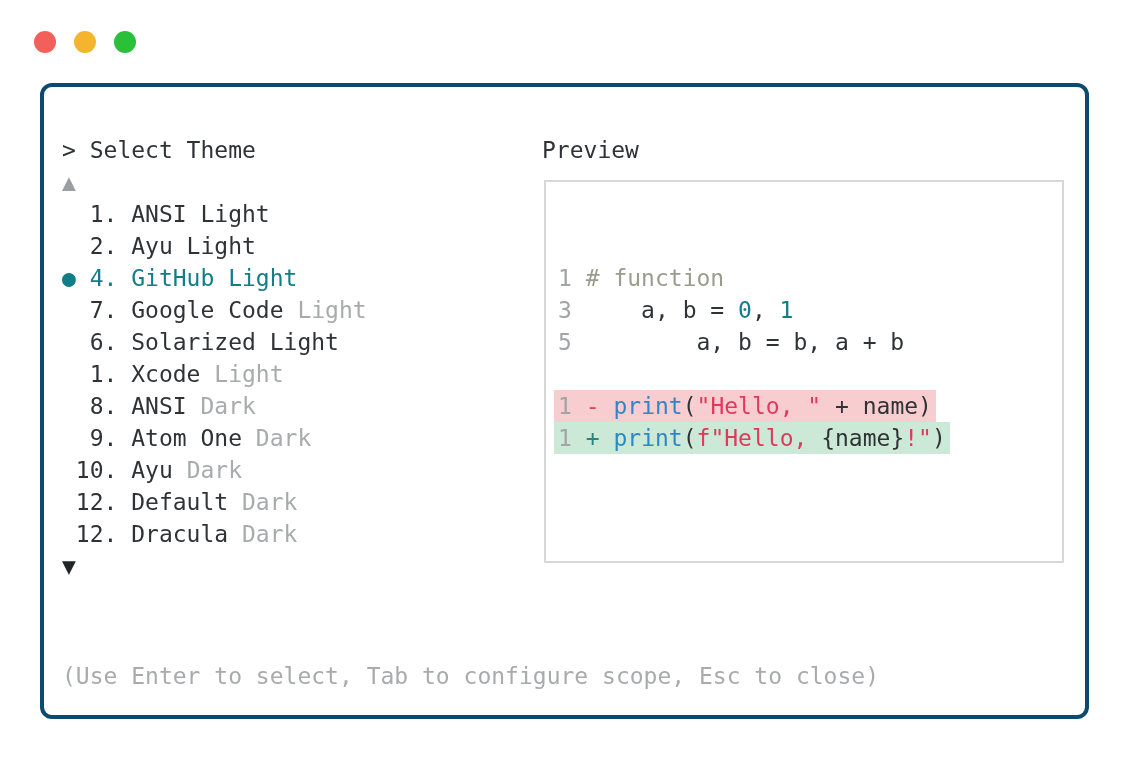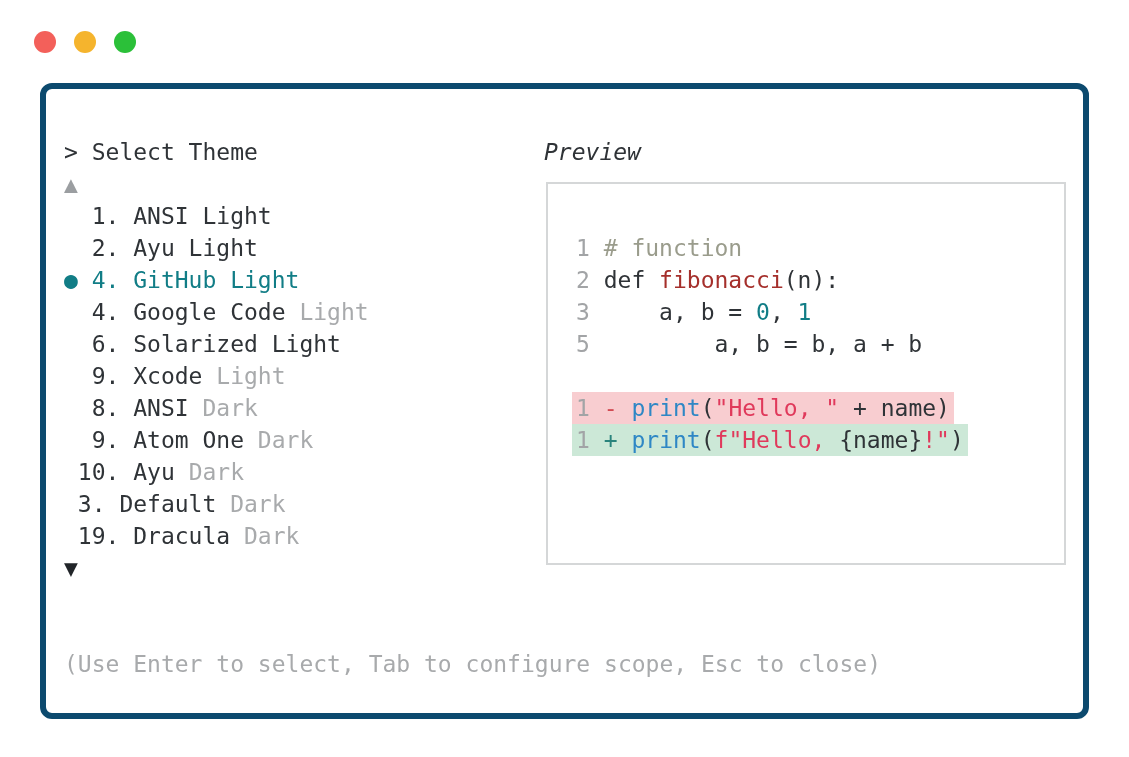--- a/index.html
+++ b/index.html
@@ -12,46 +12,46 @@
     line-height:32px;
     -webkit-font-smoothing:antialiased;
   }
   .traffic-lights{position:absolute;left:34px;top:31px;display:flex;gap:18px;}
   .light{width:22px;height:22px;border-radius:50%;display:inline-block;}
 
   .panel{
     position:absolute;left:40px;top:83px;
     width:1049px;height:636px;
     box-sizing:border-box;
-    border:6px solid #0c4a6e;
+    border:4px solid #0c4a6e;
     border-radius:12px;
     background:#ffffff;
   }
   .line{white-space:pre;height:32px;}
 
   .left-col{position:absolute;left:18px;top:47px;}
   .title{color:var(--text-dark);}
   .arrow-up{color:#9b9ea1;cursor:pointer;}
   .arrow-down{color:#212529;cursor:pointer;}
   .theme-row{white-space:pre;height:32px;color:var(--text-dark);cursor:pointer;}
   .theme-row.selected .row-main{color:var(--accent-teal);}
   .muted{color:var(--text-muted);}
 
-  .help{position:absolute;left:18px;top:559px;color:var(--text-muted);white-space:pre;}
+  .help{position:absolute;left:18px;top:573px;color:var(--text-muted);white-space:pre;}
 
-  .preview-title{position:absolute;left:498px;top:47px;color:var(--text-dark);white-space:pre;font-style:italic;}
+  .preview-title{position:absolute;left:498px;top:47px;color:var(--text-dark);white-space:pre;}
   .preview-box{
     position:absolute;left:500px;top:93px;
     width:520px;height:383px;
     box-sizing:border-box;
     border:2px solid #d5d7d8;
     background:#ffffff;
     overflow:hidden;
   }
-  .code{padding:48px 0 0 28px;}
+  .code{padding:48px 0 0 12px;margin-top:32px;}
   .code-line{white-space:pre;height:32px;color:var(--text-dark);}
   .code-line.removed{background:var(--removed-bg);width:fit-content;padding:0 4px;margin-left:-4px;}
   .code-line.added{background:var(--added-bg);width:fit-content;padding:0 4px;margin-left:-4px;}
 
   .tok-ln{color:var(--line-number);}
   .tok-cm{color:var(--comment);}
   .tok-df{color:var(--text-dark);}
   .tok-fn{color:var(--function-red);}
   .tok-nm{color:var(--number-teal);}
   .tok-bl{color:var(--keyword-blue);}
@@ -70,38 +70,37 @@
 
 <div class="panel">
 
   <div class="left-col">
     <div class="line title">&gt; Select Theme</div>
     <div class="line arrow-up">▲</div>
     <div id="theme-list">
         <div class="theme-row"><span class="row-main">  1. ANSI Light</span></div>
         <div class="theme-row"><span class="row-main">  2. Ayu Light</span></div>
         <div class="theme-row selected"><span class="row-main">● 4. GitHub Light</span></div>
-        <div class="theme-row"><span class="row-main">  4. Google Code</span><span class="muted"> Light</span></div>
+        <div class="theme-row"><span class="row-main">  7. Google Code</span><span class="muted"> Light</span></div>
         <div class="theme-row"><span class="row-main">  6. Solarized Light</span></div>
-        <div class="theme-row"><span class="row-main">  9. Xcode</span><span class="muted"> Light</span></div>
+        <div class="theme-row"><span class="row-main">  1. Xcode</span><span class="muted"> Light</span></div>
         <div class="theme-row"><span class="row-main">  8. ANSI</span><span class="muted"> Dark</span></div>
         <div class="theme-row"><span class="row-main">  9. Atom One</span><span class="muted"> Dark</span></div>
         <div class="theme-row"><span class="row-main"> 10. Ayu</span><span class="muted"> Dark</span></div>
-        <div class="theme-row"><span class="row-main"> 3. Default</span><span class="muted"> Dark</span></div>
-        <div class="theme-row"><span class="row-main"> 19. Dracula</span><span class="muted"> Dark</span></div>
+        <div class="theme-row"><span class="row-main"> 12. Default</span><span class="muted"> Dark</span></div>
+        <div class="theme-row"><span class="row-main"> 12. Dracula</span><span class="muted"> Dark</span></div>
       </div>
     <div class="line arrow-down">▼</div>
   </div>
 
   <div class="preview-title">Preview</div>
 
   <div class="preview-box">
     <div class="code" id="preview-code">
         <div class="code-line"><span class="tok-ln">1</span><span class="tok-df"> </span><span class="tok-cm"># function</span></div>
-        <div class="code-line"><span class="tok-ln">2</span><span class="tok-df"> def </span><span class="tok-fn">fibonacci</span><span class="tok-df">(n):</span></div>
         <div class="code-line"><span class="tok-ln">3</span><span class="tok-df">     a, b = </span><span class="tok-nm">0</span><span class="tok-df">, </span><span class="tok-nm">1</span></div>
         <div class="code-line"><span class="tok-ln">5</span><span class="tok-df">         a, b = b, a + b</span></div>
         <div class="code-line">&nbsp;</div>
         <div class="code-line removed"><span class="tok-ln">1</span><span class="tok-df"> </span><span class="tok-mi">-</span><span class="tok-df"> </span><span class="tok-bl">print</span><span class="tok-df">(</span><span class="tok-st">"Hello, "</span><span class="tok-df"> + name)</span></div>
         <div class="code-line added"><span class="tok-ln">1</span><span class="tok-df"> </span><span class="tok-pl">+</span><span class="tok-df"> </span><span class="tok-bl">print</span><span class="tok-df">(</span><span class="tok-st">f"Hello, </span><span class="tok-df">{name}</span><span class="tok-st">!"</span><span class="tok-df">)</span></div>
       </div>
   </div>
 
   <div class="help">(Use Enter to select, Tab to configure scope, Esc to close)</div>
 

